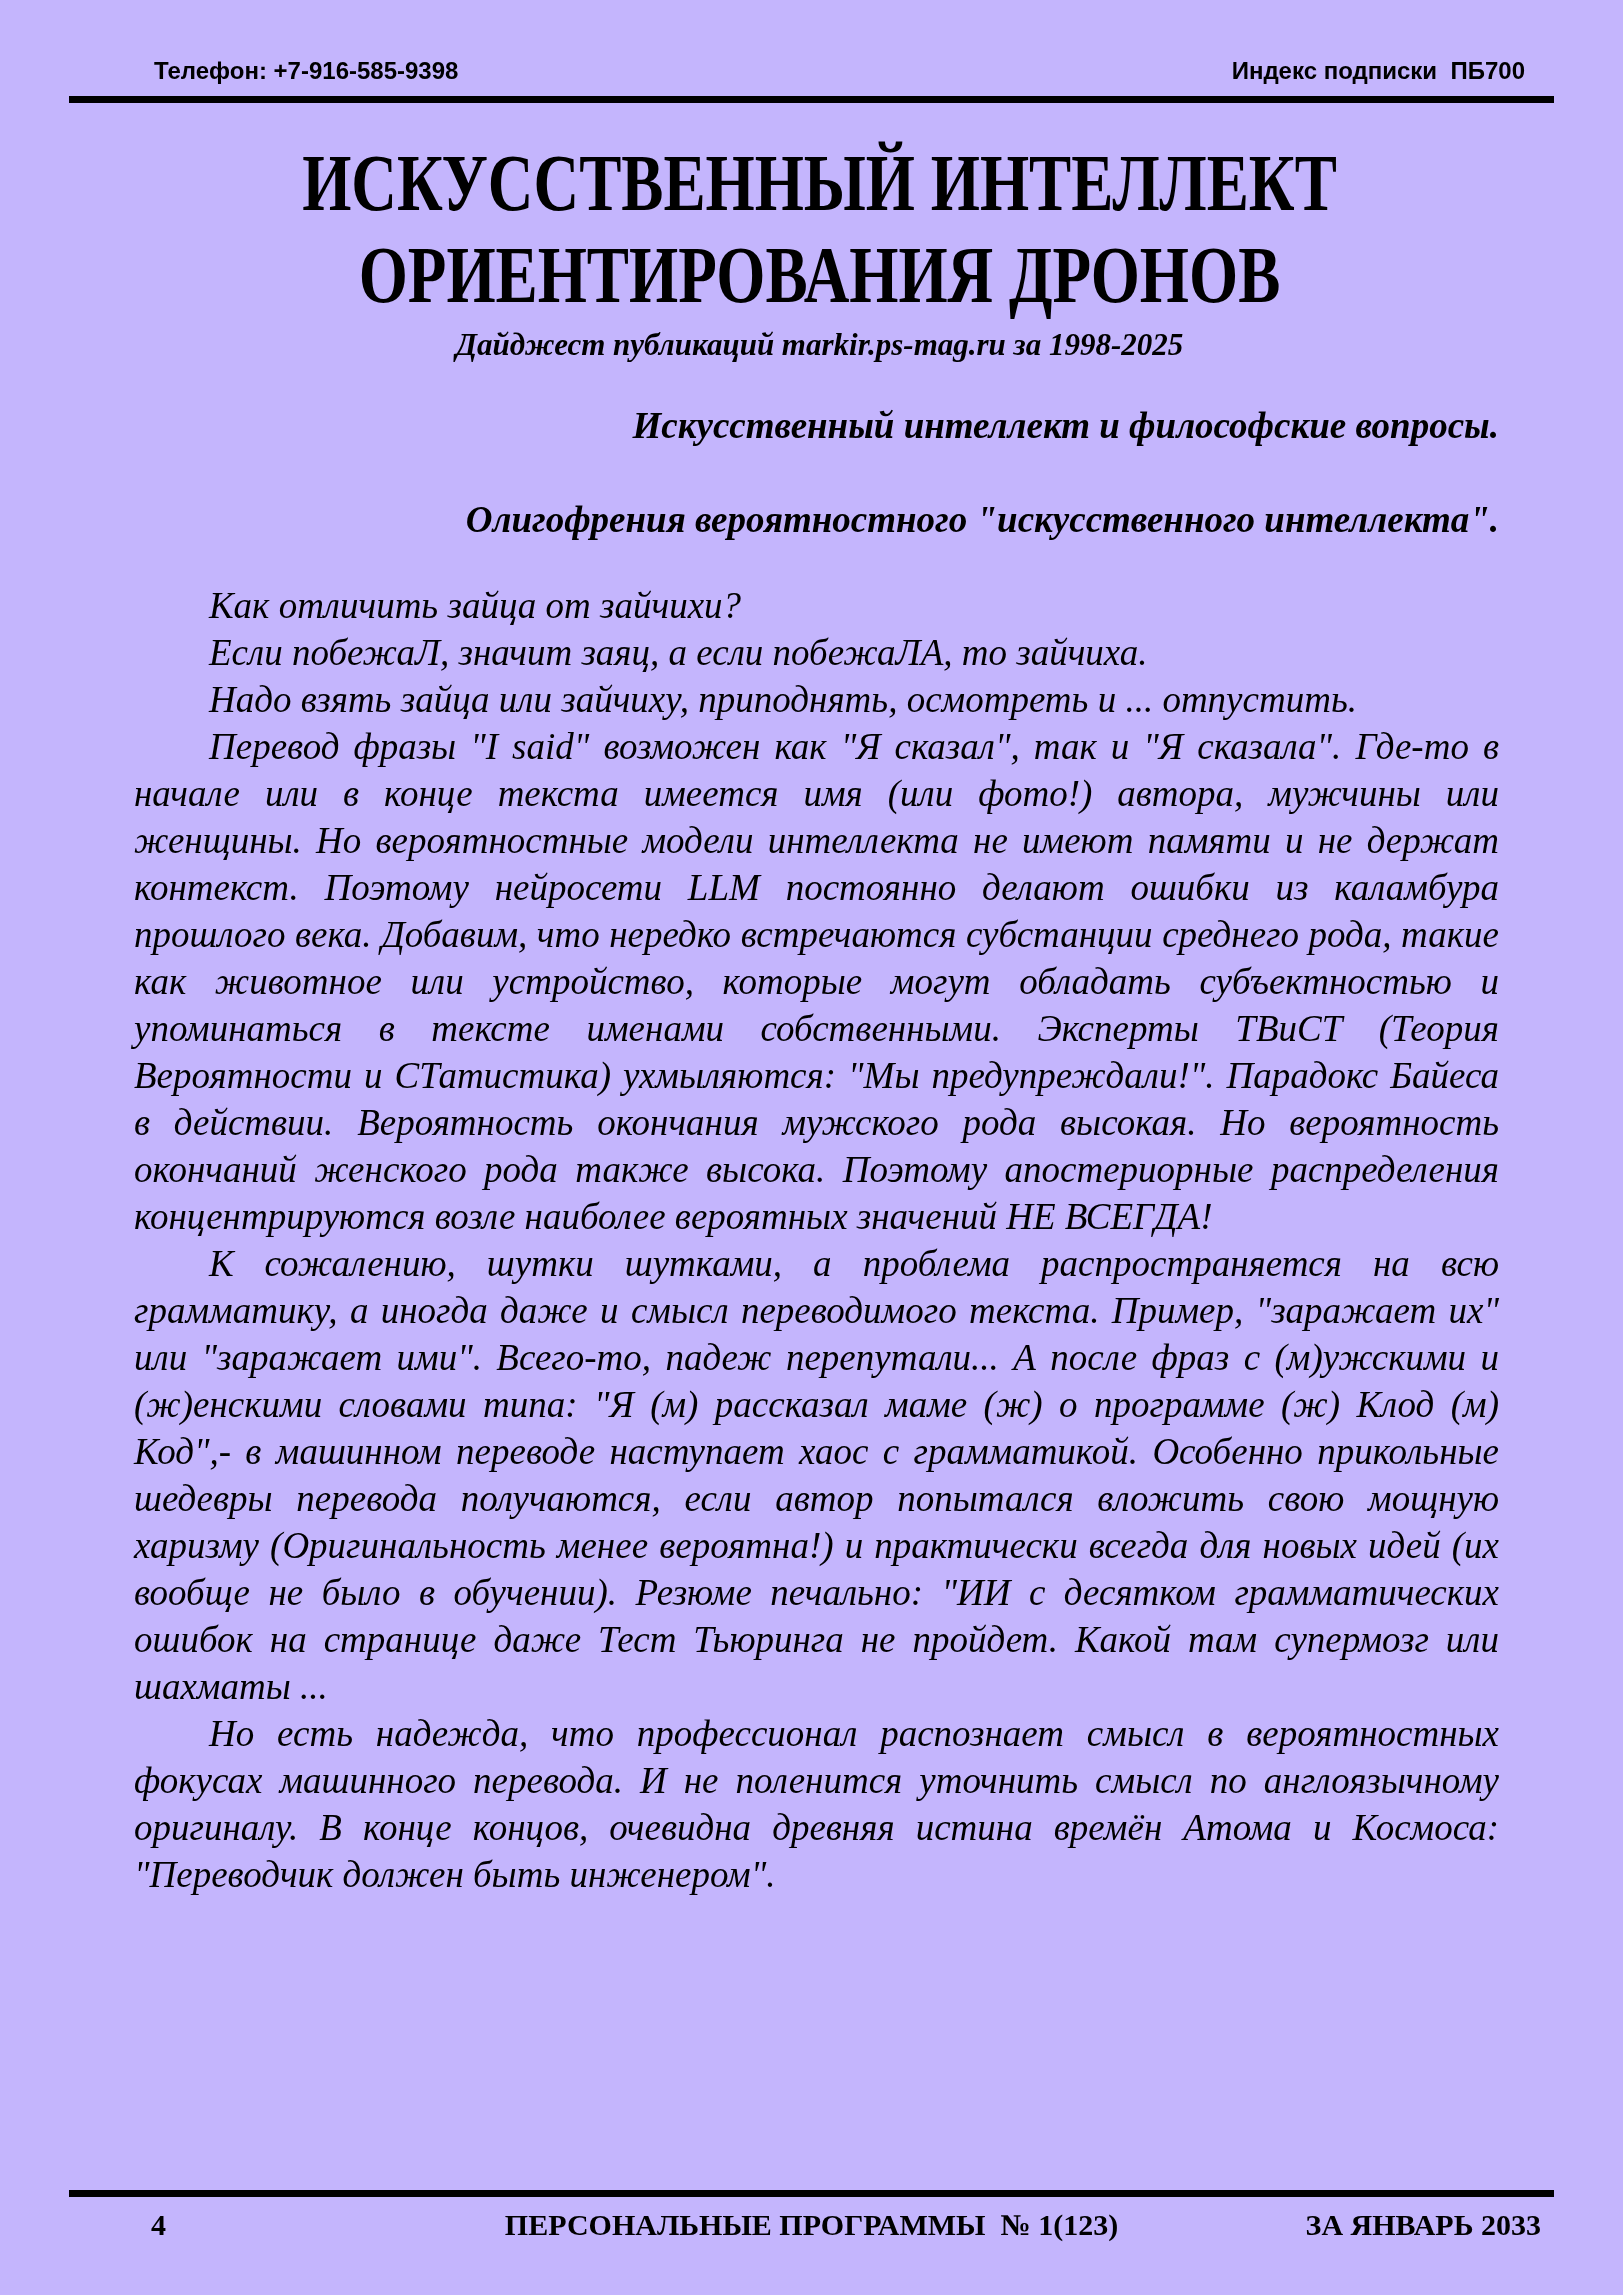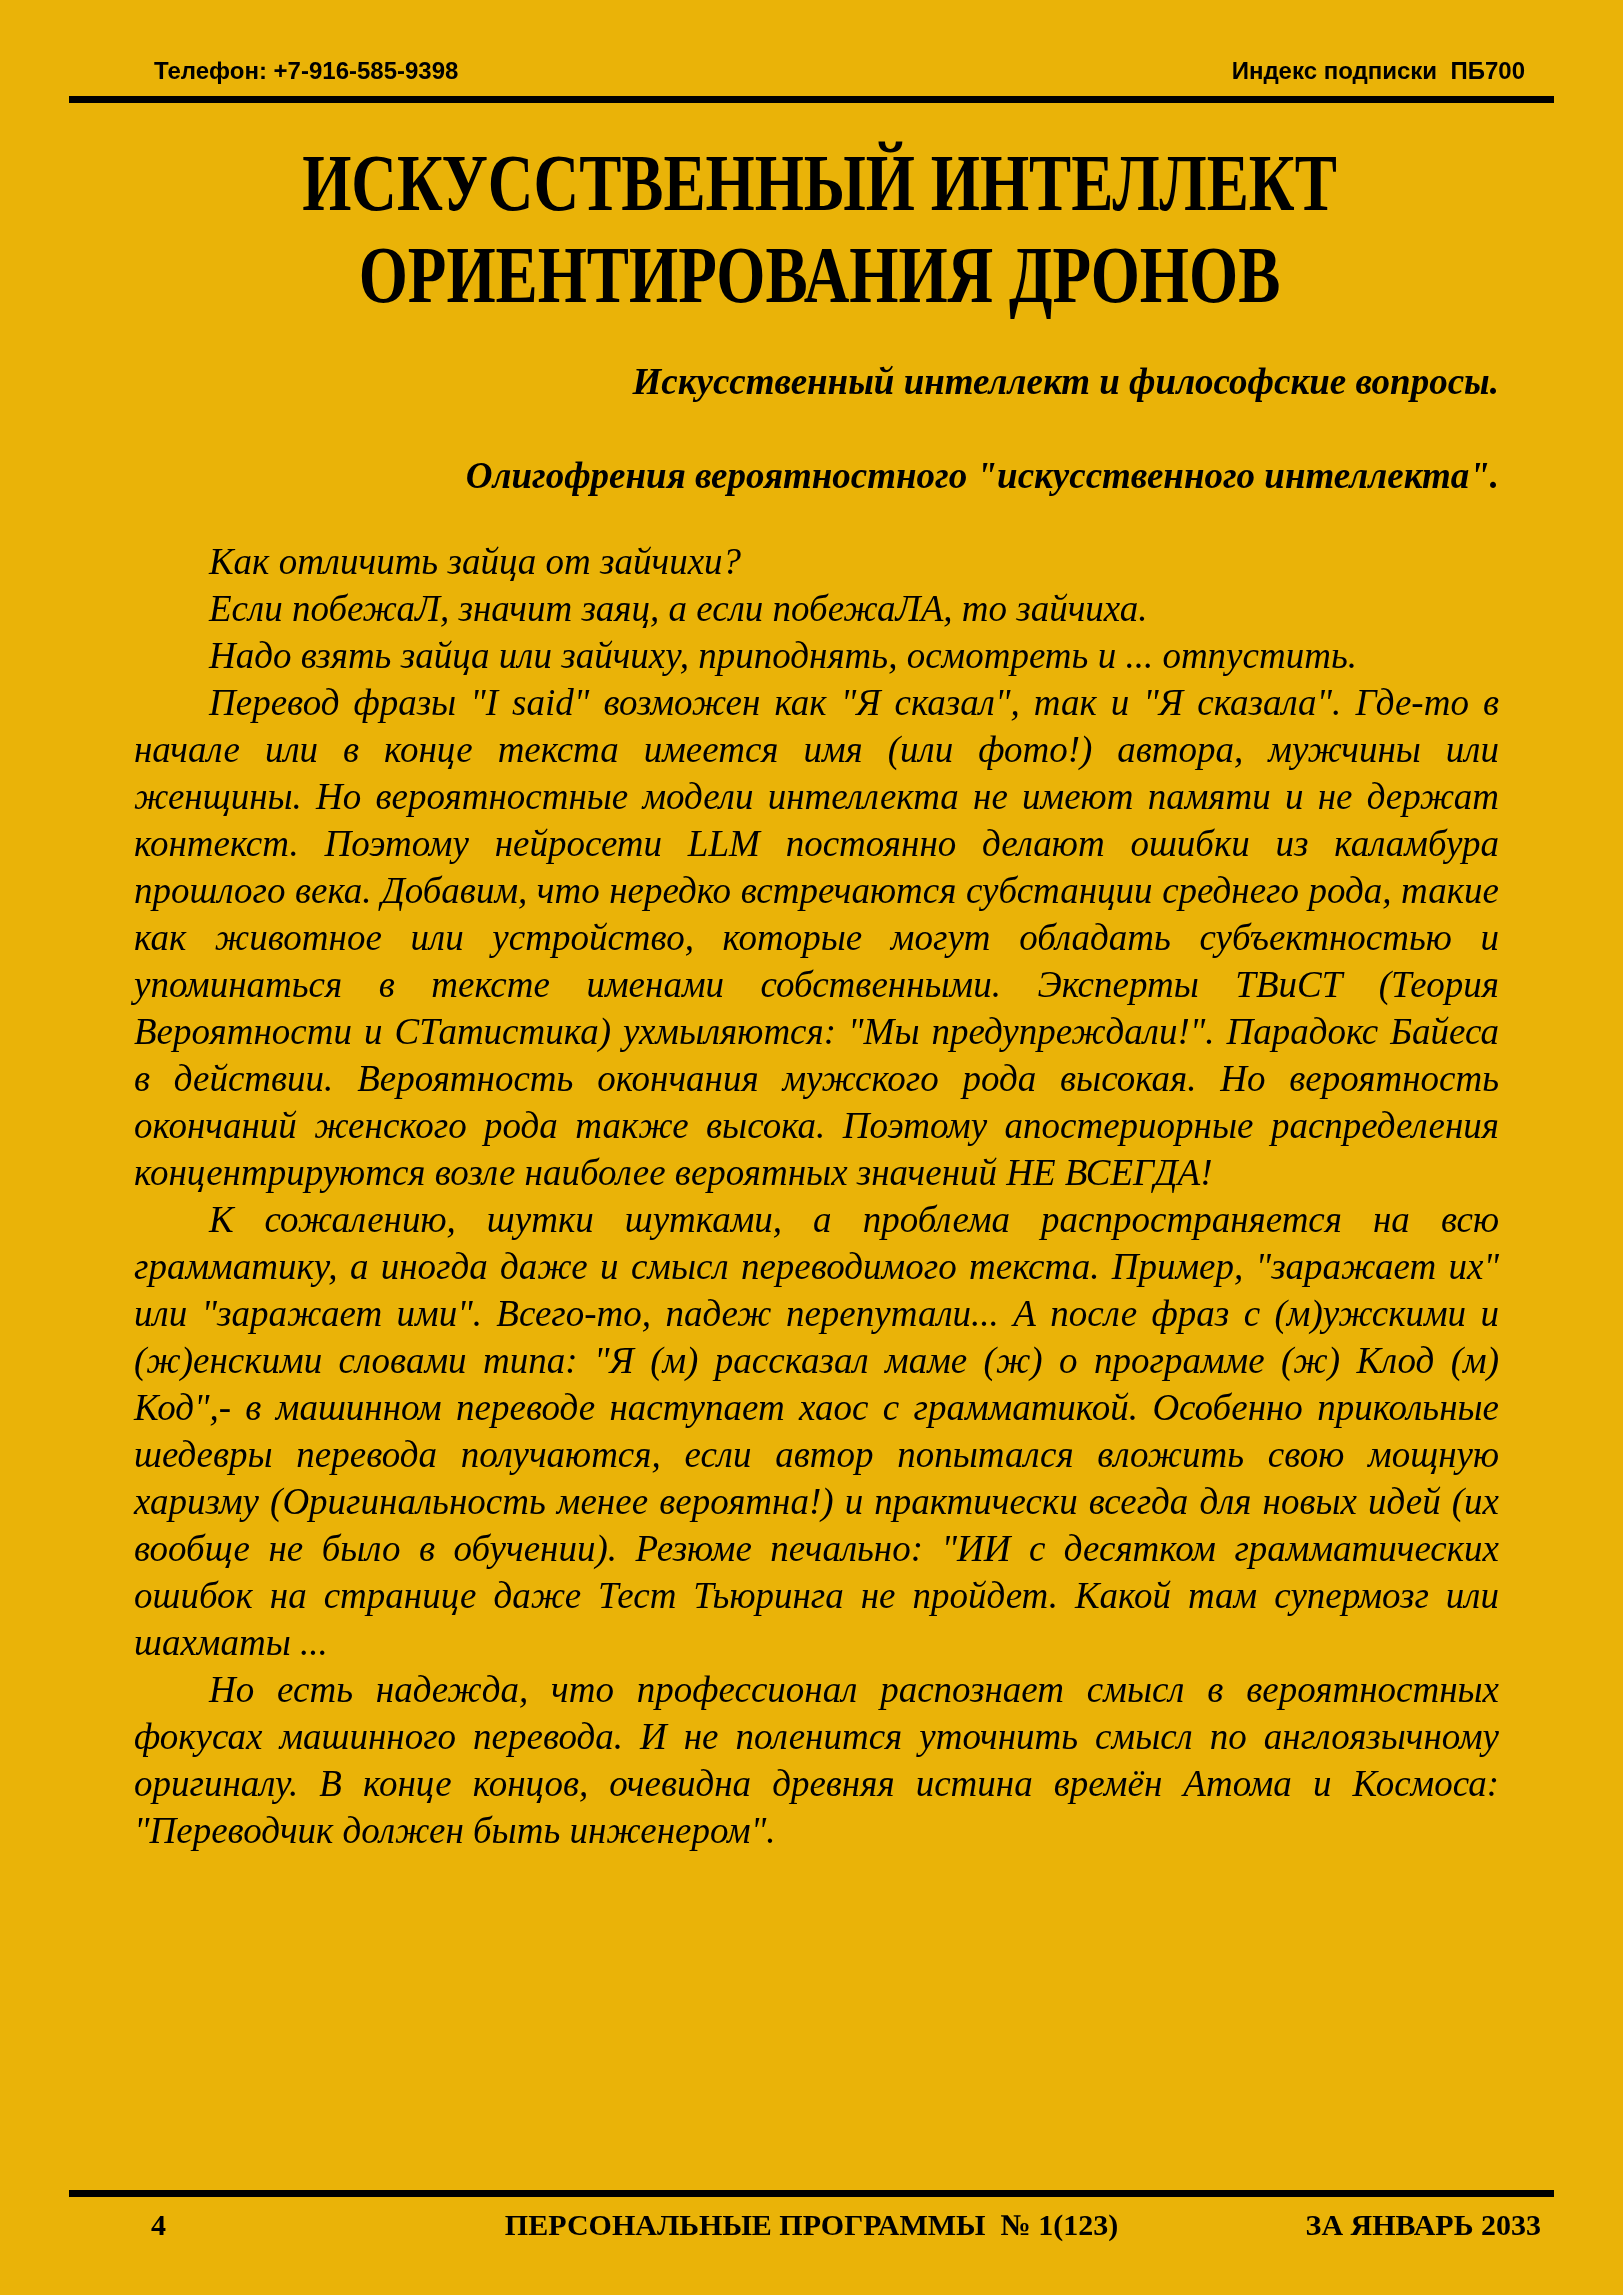--- a/index.html
+++ b/index.html
@@ -1,19 +1,19 @@
 <!DOCTYPE html>
 <html lang="ru" style="font-size:10.5px"><head>
 <meta charset="utf-8">
 <style>
   html,body{margin:0;padding:0;background:#e8e8e8;}
   .page{
     position:relative;
     width:1623px;height:2295px;
-    background:#eab308;
+    background:#c4b5fd;
     overflow:hidden;
     font-family:"Liberation Serif","DejaVu Serif",serif;
     color:#000;
   }
   .pre{white-space:pre;}
 
   
   .header-row{
     display:flex;justify-content:space-between;align-items:flex-end;
     margin:56px 98px 0 154px;
@@ -75,20 +75,21 @@
 
   <div class="header-row">
     <span class="pre">Телефон: +7-916-585-9398</span>
     <span class="pre">Индекс подписки  ПБ700</span>
   </div>
   <div class="top-rule"></div>
 
   <div class="title-block">
     <div class="title-line">ИСКУССТВЕННЫЙ ИНТЕЛЛЕКТ</div>
     <div class="title-line">ОРИЕНТИРОВАНИЯ ДРОНОВ</div>
+    <div class="subtitle">Дайджест публикаций markir.ps-mag.ru за 1998-2025</div>
   </div>
 
   <div class="body-col">
     <div class="section-heading">Искусственный интеллект и философские вопросы.</div>
     <div class="article-title">Олигофрения вероятностного "искусственного интеллекта".</div>
 
     <div class="paragraphs">
 
     <p>Как отличить зайца от зайчихи?</p>
         <p>Если побежаЛ, значит заяц, а если побежаЛА, то зайчиха.</p>

